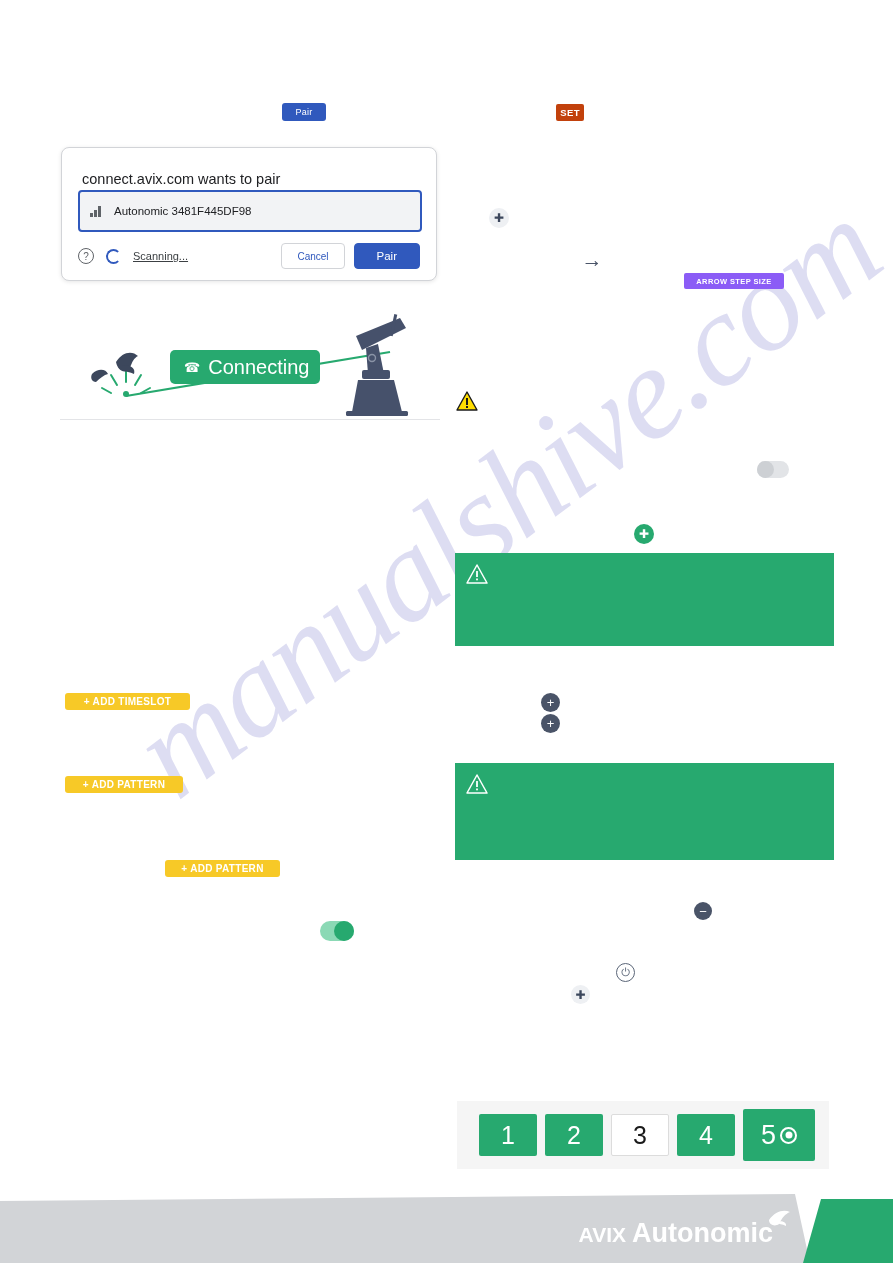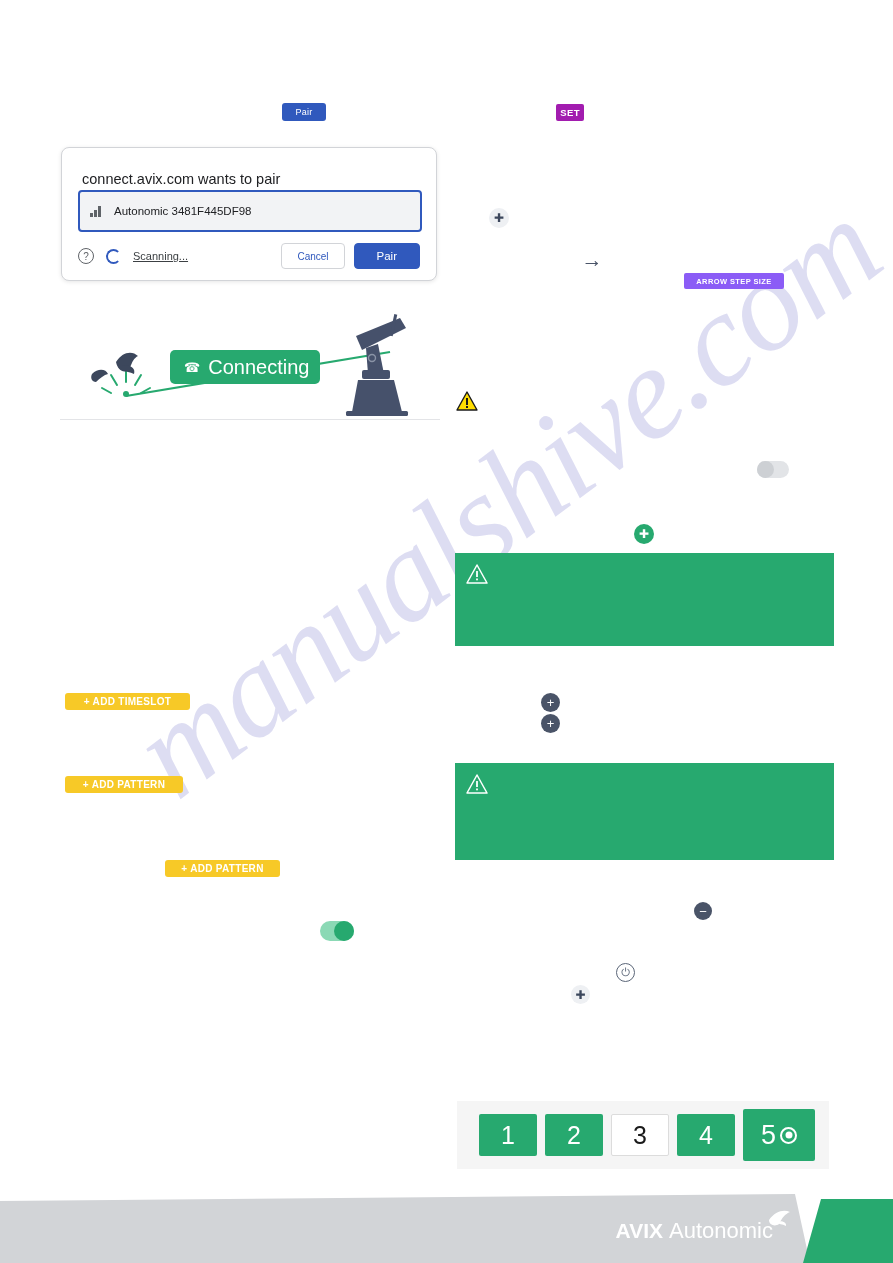--- a/index.html
+++ b/index.html
@@ -47,21 +47,21 @@
     background: #3059bd;
     border-radius: 3px;
     color: #ffffff;
     font-size: 9px;
     display: flex; align-items: center; justify-content: center;
     letter-spacing: .2px;
   }
   #set-chip {
     left: 556px; top: 104px;
     width: 28px; height: 17px;
-    background: #a21caf;
+    background: #c2410c;
     border-radius: 2px;
     color: #ffffff;
     font-size: 9.5px;
     font-weight: 700;
     display: flex; align-items: center; justify-content: center;
     letter-spacing: .4px;
   }
 
   
   #pair-dialog {
@@ -351,21 +351,21 @@
     background: #27a96f;
     clip-path: polygon(18px 0, 90px 0, 90px 64px, 0 64px);
   }
   #footer-brand {
     position: absolute;
     right: 120px; top: 24px;
     display: flex; align-items: baseline; gap: 6px;
     color: #ffffff;
   }
   #brand-avix { font-size: 21px; font-weight: 700; letter-spacing: 0px; }
-  #brand-autonomic { font-size: 22px; font-weight: 400; }
+  #brand-autonomic { font-size: 27px; font-weight: 700; }
   #bird-logo {
     position: absolute;
     right: 100px; top: 1209px;
     width: 26px; height: 18px;
     color: #ffffff;
   }
 </style>
 </head>
 <body>
 

